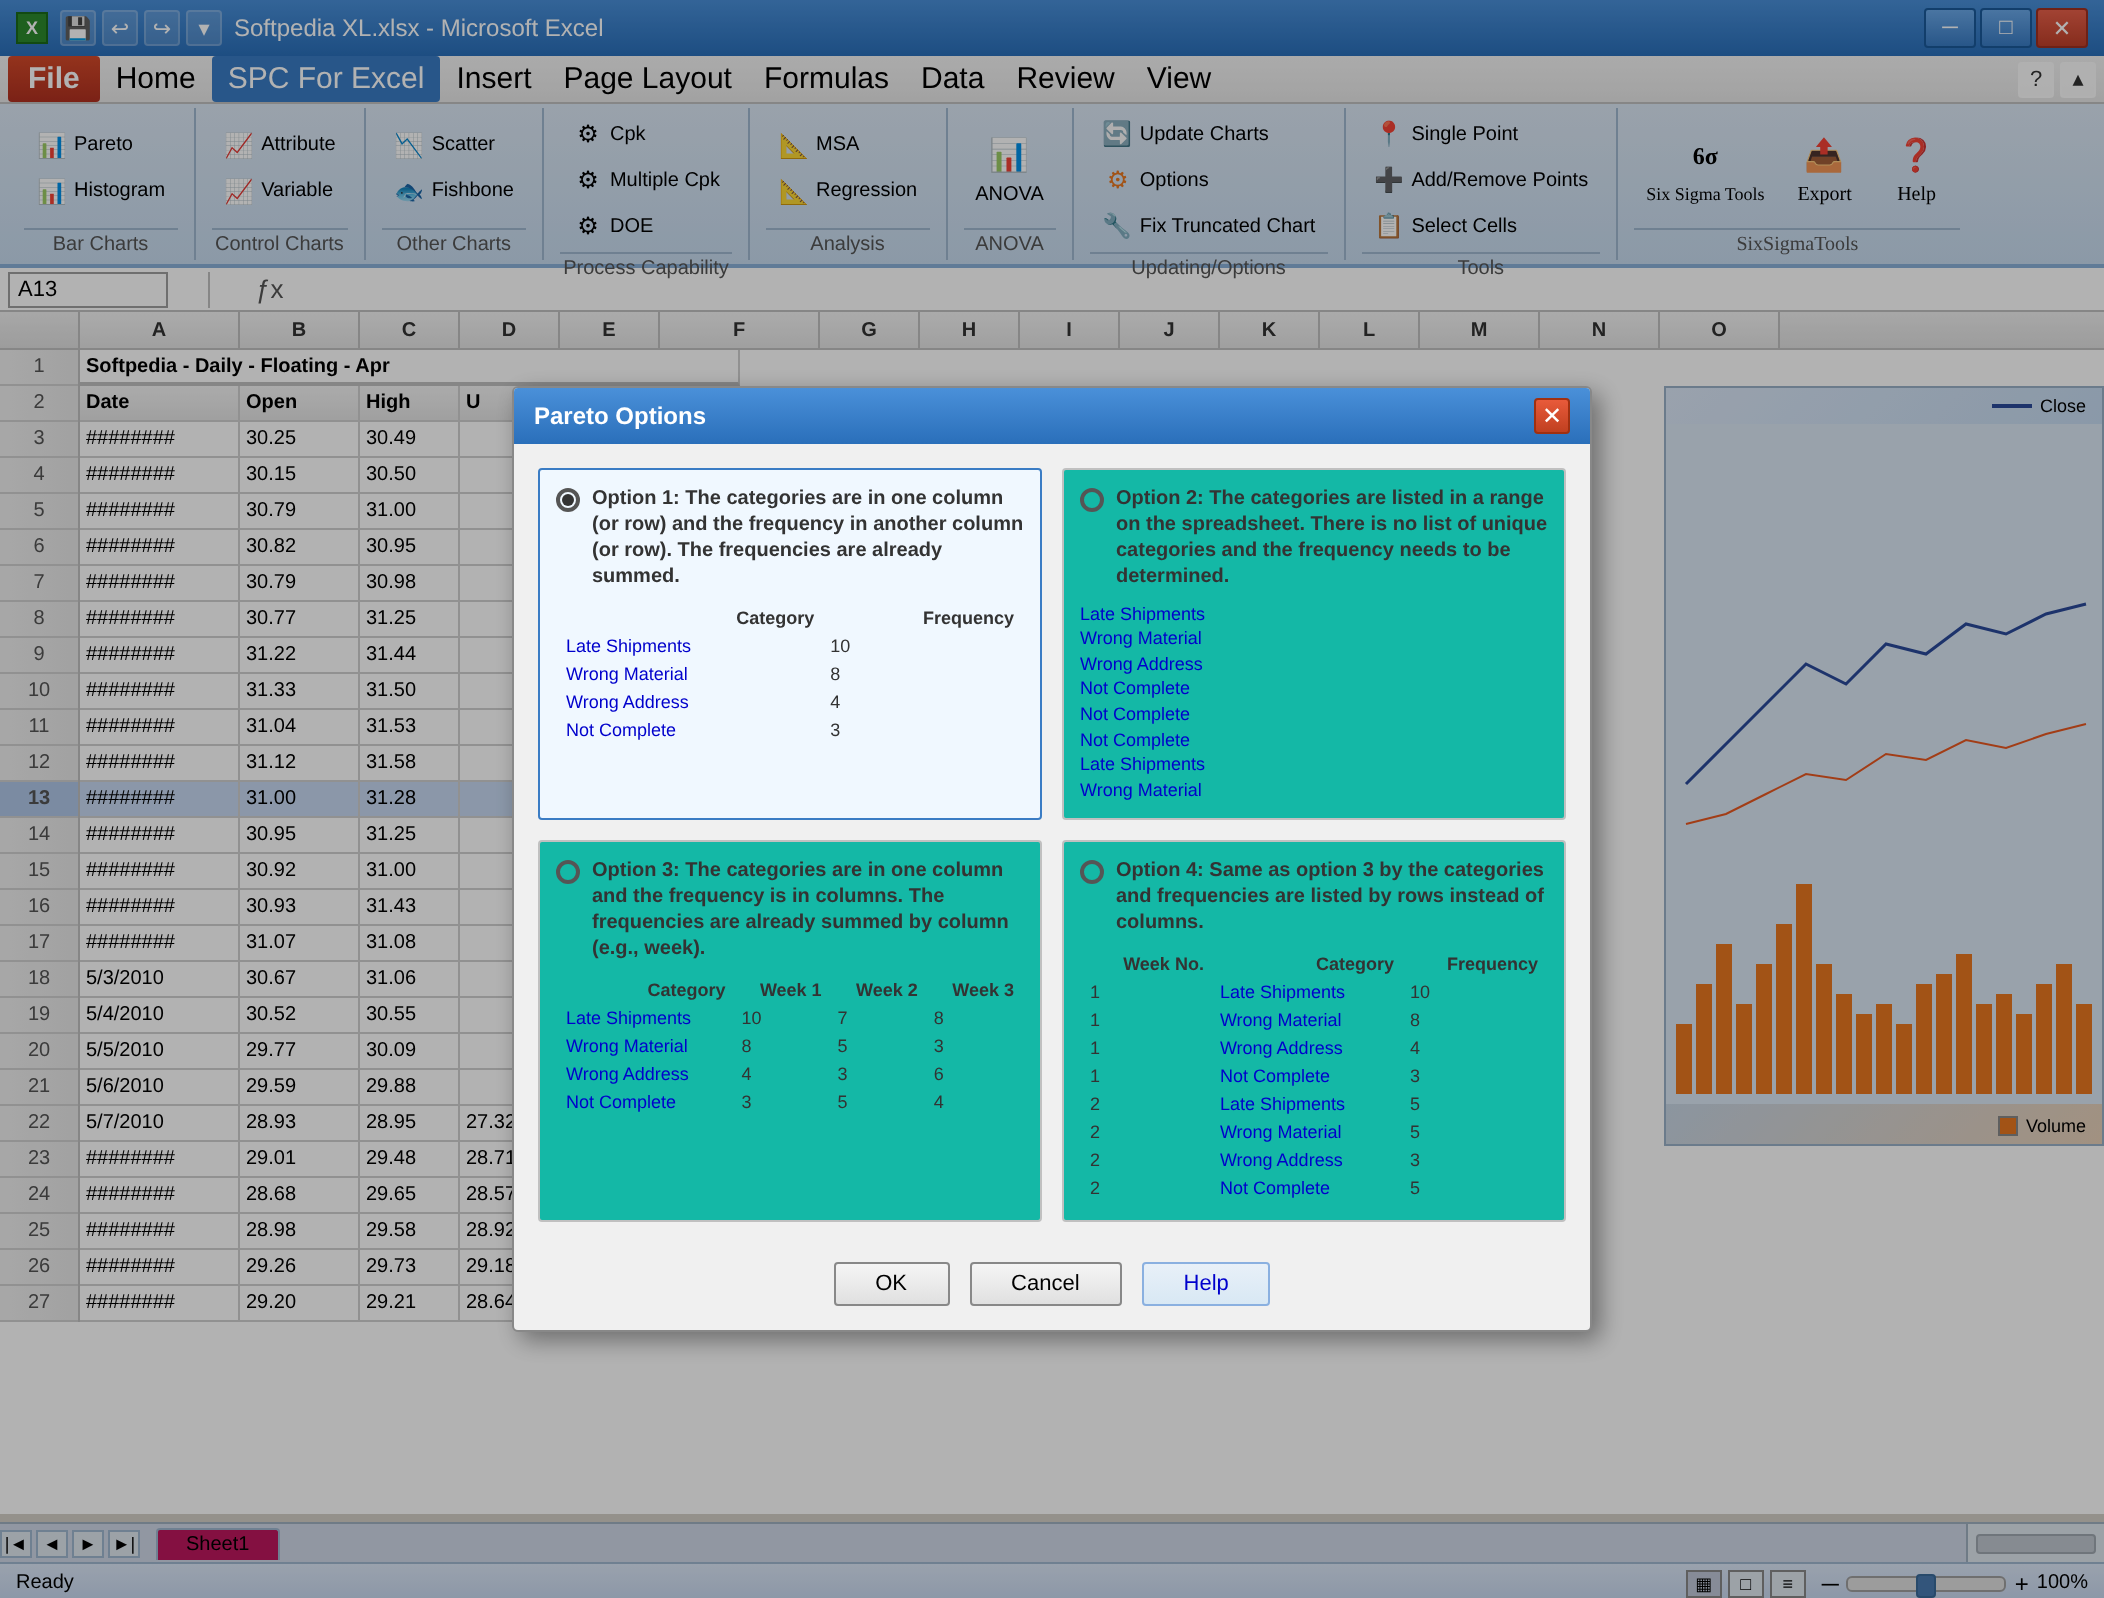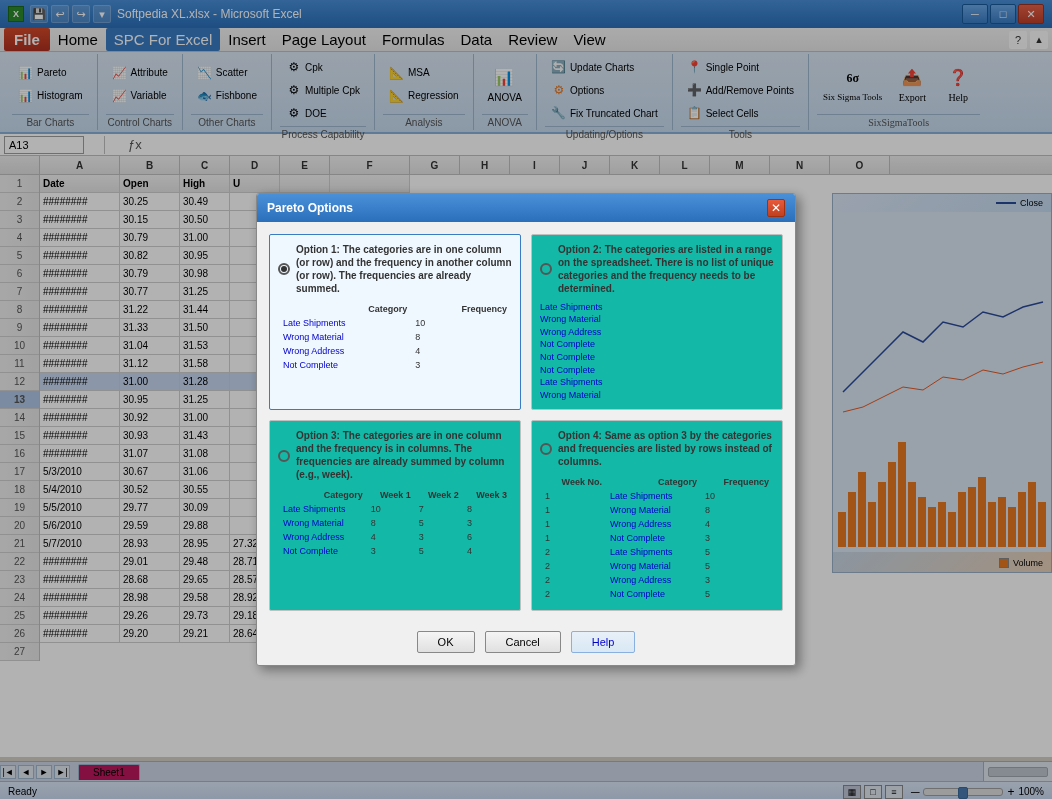--- a/index.html
+++ b/index.html
@@ -60,21 +60,21 @@
 
     
     .dialog-overlay { position: fixed; top: 0; left: 0; width: 100%; height: 100%; background: rgba(0,0,0,0.3); z-index: 100; display: flex; align-items: center; justify-content: center; padding-top: 60px; }
     .dialog { background: #f0f0f0; border: 1px solid #888; box-shadow: 4px 4px 12px rgba(0,0,0,0.4); width: 540px; border-radius: 3px; }
     .dialog-title-bar { background: linear-gradient(to bottom, #4a90d9, #2a6fba); color: white; padding: 5px 10px; display: flex; justify-content: space-between; align-items: center; border-radius: 2px 2px 0 0; }
     .dialog-title-text { font-size: 12px; font-weight: bold; text-align: right; }
     .dialog-close-btn { width: 18px; height: 18px; background: linear-gradient(to bottom, #e85a3a, #c04020); border: 1px solid #a03010; border-radius: 2px; color: white; font-size: 12px; display: flex; align-items: center; justify-content: center; cursor: pointer; }
     .dialog-body { padding: 12px; display: grid; grid-template-columns: 1fr 1fr; gap: 10px; }
     .option-box { border: 1px solid #c0c0c0; background: #14b8a6; padding: 8px; border-radius: 2px; }
     .option-box.selected { border-color: #3a7cc4; background: #f0f8ff; }
-    .option-header { display: flex; align-items: center; gap: 6px; margin-bottom: 6px; }
+    .option-header { display: flex; align-items: flex-start; gap: 6px; margin-bottom: 6px; }
     .radio-btn { width: 12px; height: 12px; border: 2px solid #555; border-radius: 50%; margin-top: 1px; flex-shrink: 0; display: flex; align-items: center; justify-content: center; }
     .radio-btn.checked::after { content: ''; width: 6px; height: 6px; background: #333; border-radius: 50%; display: block; }
     .option-text { font-size: 10px; font-weight: bold; color: #333; line-height: 1.3; }
     .option-table { width: 100%; font-size: 9px; margin-top: 4px; }
     .option-table th { font-weight: bold; color: #333; text-align: right; padding: 1px 3px; }
     .option-table td { color: #0000cc; padding: 1px 3px; }
     .option-table td.num { color: #333; }
     .option-list { font-size: 9px; color: #0000cc; margin-top: 4px; line-height: 1.4; }
     .dialog-footer { display: flex; justify-content: center; gap: 10px; padding: 8px 12px 12px; }
     .dialog-btn { padding: 4px 20px; border-radius: 2px; font-size: 11px; cursor: pointer; border: 1px solid #888; background: linear-gradient(to bottom, #f5f5f5, #e0e0e0); }
@@ -341,20 +341,23 @@
         <div class="row-num">21</div>
         <div class="row-num">22</div>
         <div class="row-num">23</div>
         <div class="row-num">24</div>
         <div class="row-num">25</div>
         <div class="row-num">26</div>
         <div class="row-num">27</div>
       </div>
       <div class="sheet-cells">
 
+        <div class="sheet-row">
+          <div class="cell c-a" style="font-weight:bold;width:330px;min-width:330px;border-bottom:2px solid #c0c0c0;">Softpedia - Daily - Floating - Apr</div>
+        </div>
 
         <div class="sheet-row">
           <div class="cell c-a header-cell">Date</div>
           <div class="cell c-b header-cell">Open</div>
           <div class="cell c-c header-cell">High</div>
           <div class="cell c-d header-cell">U</div>
           <div class="cell c-e header-cell"></div>
           <div class="cell c-f header-cell"></div>
         </div>
 

